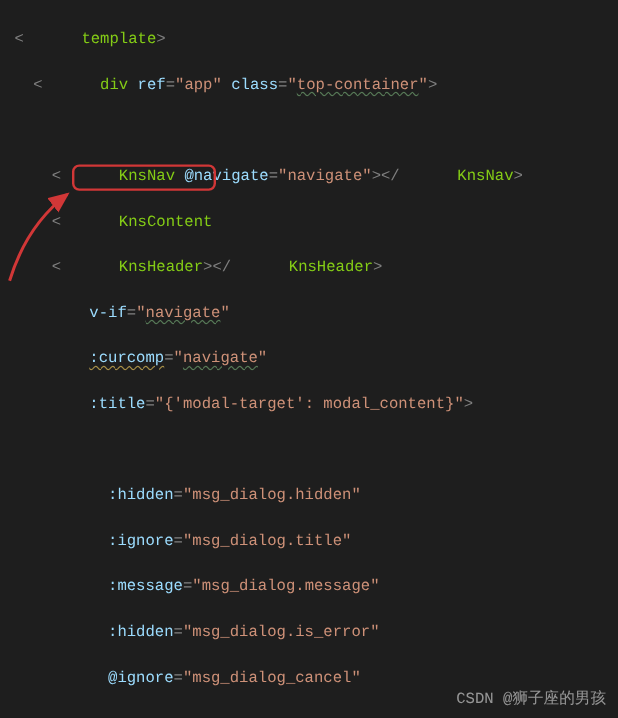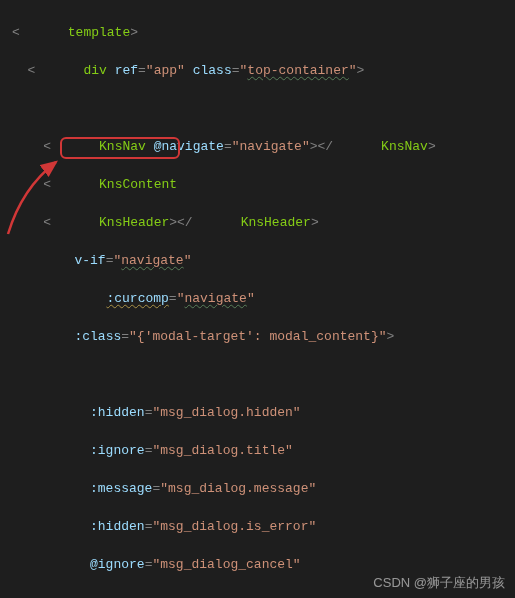--- a/index.html
+++ b/index.html
@@ -17,56 +17,56 @@
   .editor {
     padding: 4px 0 4px 12px;
     white-space: pre;
   }
   .line { display: block; min-height: 19px; position: relative; }
   .t-punc { color: #808080; }
   .t-tag { color: #84cc16; margin-left: 48px; }
   .t-attr { color: #9cdcfe; text-align: center; }
   .t-str { color: #ce9178; }
   .t-under { text-decoration: wavy underline rgba(110,160,110,0.7); text-decoration-thickness: 1px; text-underline-offset: 2px; }
-  .t-warn { text-decoration: wavy underline rgba(200,170,80,0.8); text-decoration-thickness: 1px; text-underline-offset: 2px; margin-left: 32px; }
+  .t-warn { text-decoration: wavy underline rgba(200,170,80,0.8); text-decoration-thickness: 1px; text-underline-offset: 2px; }
   .redbox {
     position: absolute;
     border: 2px solid #d13737;
     border-radius: 6px;
     left: 60px; top: 137px;
     width: 120px; height: 22px;
     pointer-events: none;
   }
   .arrow {
     position: absolute;
     left: 2px; top: 158px;
     width: 62px; height: 80px;
     pointer-events: none;
   }
   .watermark {
     position: absolute;
     right: 10px; bottom: 6px;
     color: rgba(230,230,230,0.6);
-    font-family: Liberation Sans, sans-serif;
+    font-family: Liberation Mono, monospace;
     font-size: 13px;
   }
 </style>
 </head>
 <body>
 
 <div class="editor">
 <span class="line"><span class="t-punc">&lt;</span><span class="t-tag">template</span><span class="t-punc">&gt;</span></span>
 <span class="line">  <span class="t-punc">&lt;</span><span class="t-tag">div</span><span> </span><span class="t-attr">ref</span><span class="t-punc">=</span><span class="t-str">"app"</span><span> </span><span class="t-attr">class</span><span class="t-punc">=</span><span class="t-str">"</span><span class="t-str t-under">top-container</span><span class="t-str">"</span><span class="t-punc">&gt;</span></span>
 <span class="line"></span>
 <span class="line">    <span class="t-punc">&lt;</span><span class="t-tag">KnsNav</span><span> </span><span class="t-attr">@navigate</span><span class="t-punc">=</span><span class="t-str">"navigate"</span><span class="t-punc">&gt;&lt;/</span><span class="t-tag">KnsNav</span><span class="t-punc">&gt;</span></span>
 <span class="line">    <span class="t-punc">&lt;</span><span class="t-tag">KnsContent</span></span>
 <span class="line">    <span class="t-punc">&lt;</span><span class="t-tag">KnsHeader</span><span class="t-punc">&gt;&lt;/</span><span class="t-tag">KnsHeader</span><span class="t-punc">&gt;</span></span>
 <span class="line">        <span class="t-attr">v-if</span><span class="t-punc">=</span><span class="t-str">"</span><span class="t-str t-under">navigate</span><span class="t-str">"</span></span>
 <span class="line">        <span class="t-attr t-warn">:curcomp</span><span class="t-punc">=</span><span class="t-str">"</span><span class="t-str t-under">navigate</span><span class="t-str">"</span></span>
-<span class="line">        <span class="t-attr">:class</span><span class="t-punc">=</span><span class="t-str">"{'modal-target': modal_content}"</span><span class="t-punc">&gt;</span></span>
+<span class="line">        <span class="t-attr">:title</span><span class="t-punc">=</span><span class="t-str">"{'modal-target': modal_content}"</span><span class="t-punc">&gt;</span></span>
 <span class="line"></span>
 <span class="line">          <span class="t-attr">:hidden</span><span class="t-punc">=</span><span class="t-str">"msg_dialog.hidden"</span></span>
 <span class="line">          <span class="t-attr">:ignore</span><span class="t-punc">=</span><span class="t-str">"msg_dialog.title"</span></span>
 <span class="line">          <span class="t-attr">:message</span><span class="t-punc">=</span><span class="t-str">"msg_dialog.message"</span></span>
 <span class="line">          <span class="t-attr">:hidden</span><span class="t-punc">=</span><span class="t-str">"msg_dialog.is_error"</span></span>
 <span class="line">          <span class="t-attr">@ignore</span><span class="t-punc">=</span><span class="t-str">"msg_dialog_cancel"</span></span>
 
 
 
 

